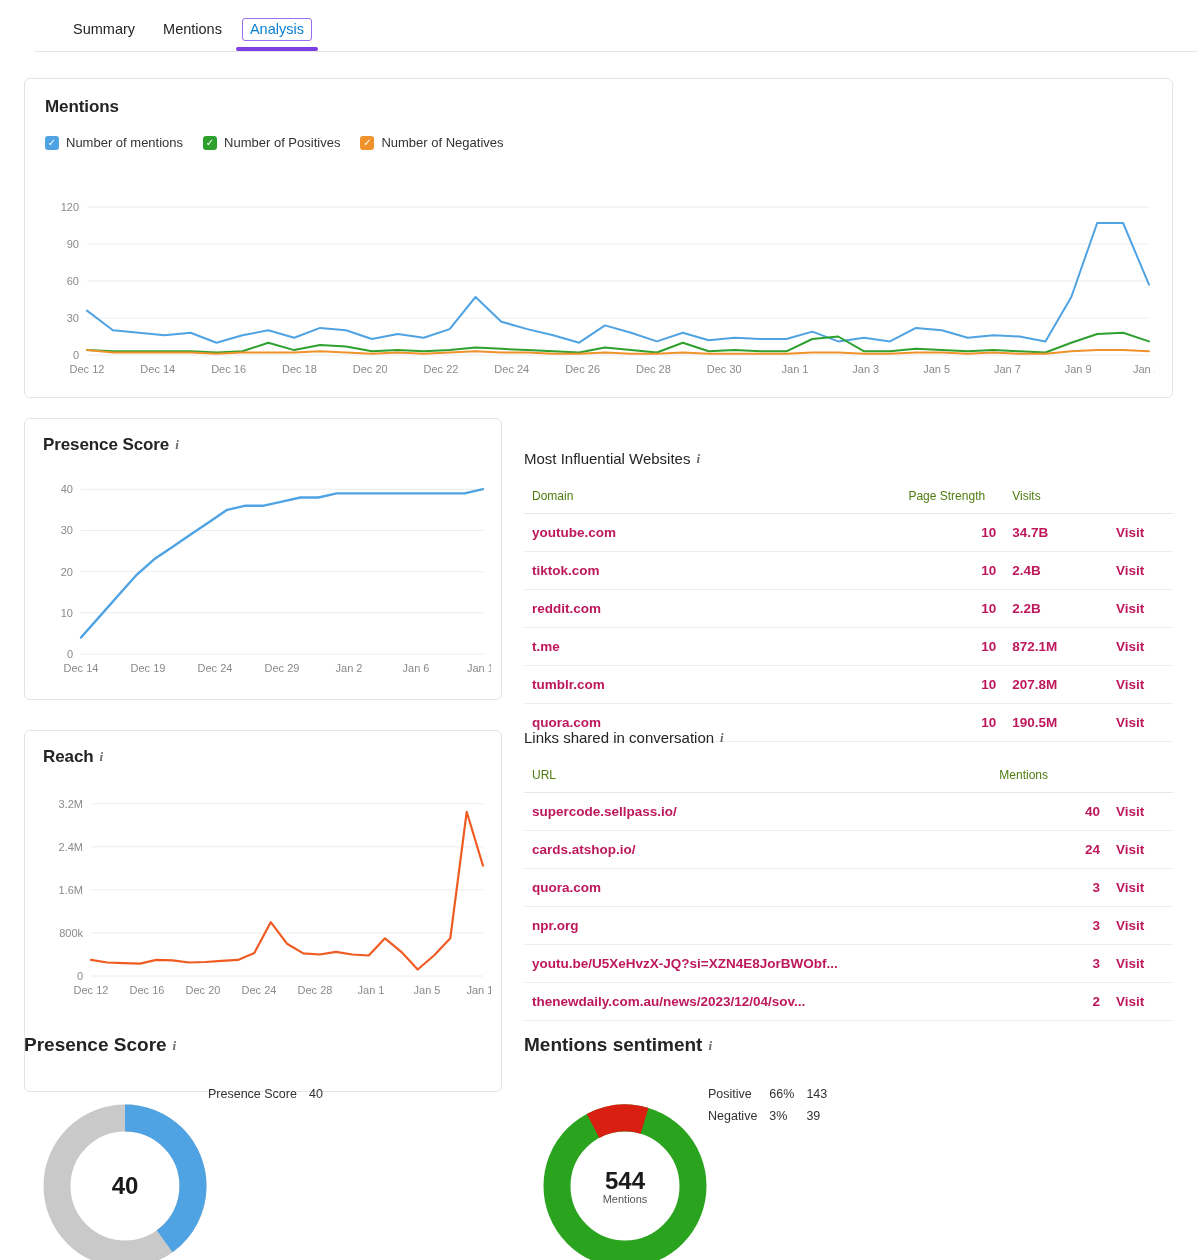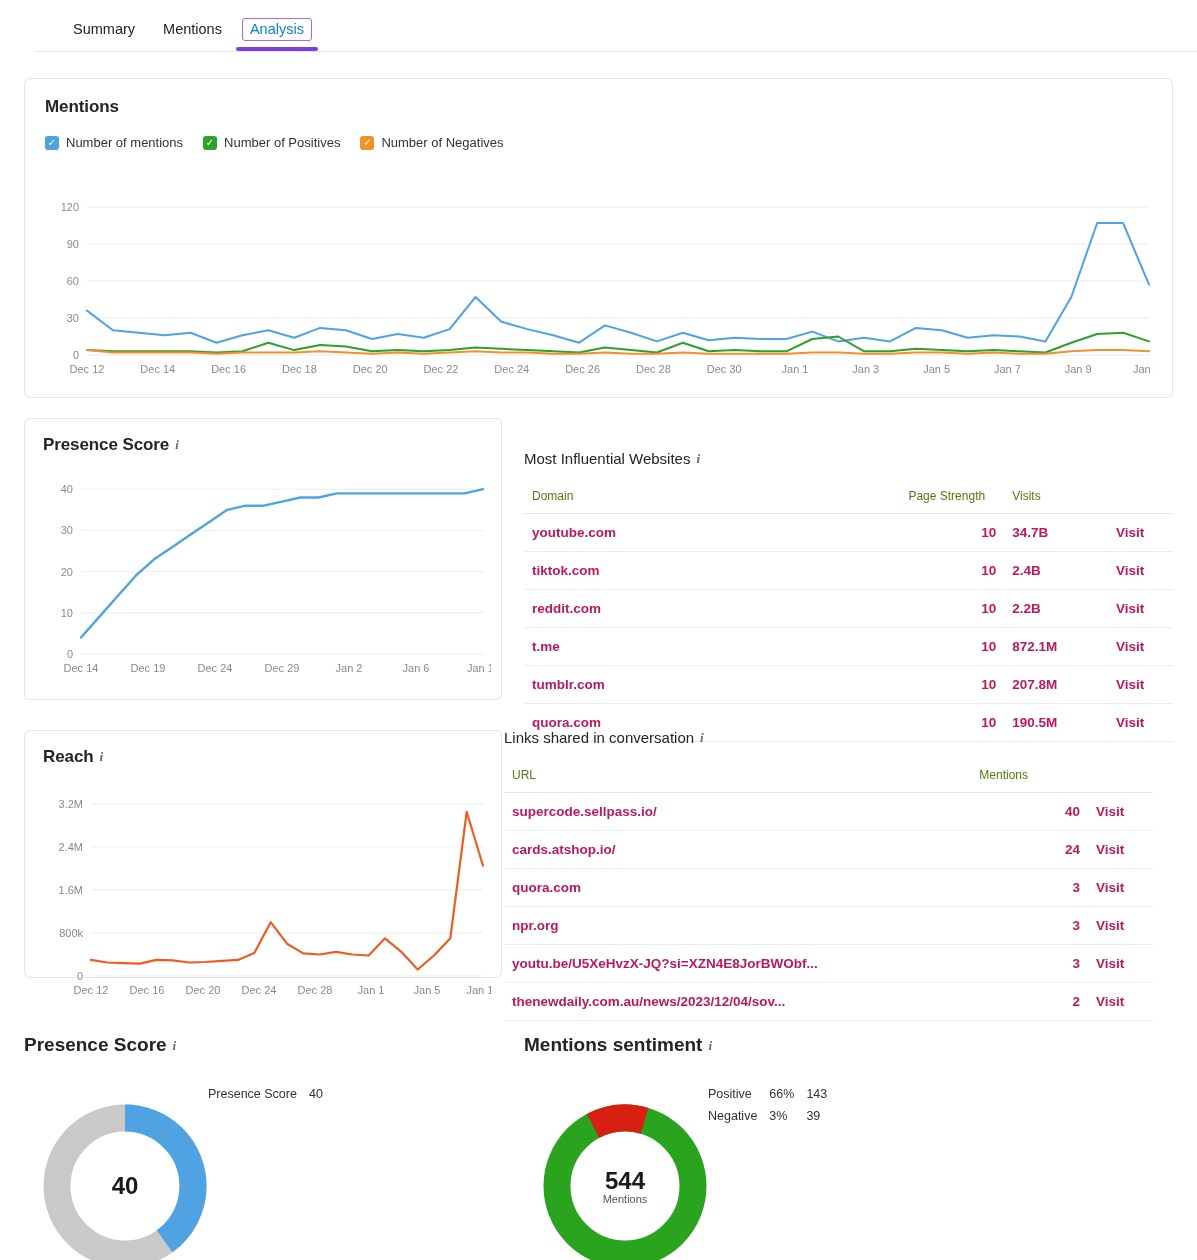--- a/index.html
+++ b/index.html
@@ -103,21 +103,21 @@
   
   #presence-card {
     position: absolute;
     left: 24px; top: 418px;
     width: 478px; height: 282px;
     padding: 16px 18px;
   }
   #reach-card {
     position: absolute;
     left: 24px; top: 730px;
-    width: 478px; height: 248px;
+    width: 478px; height: 362px;
     padding: 16px 18px;
   }
 
   
   .tbl-wrap { position: absolute; }
   table.data {
     width: 100%;
     border-collapse: collapse;
     font-size: 13.5px;
   }
@@ -321,21 +321,21 @@
       <tr>
         <td>quora.com</td>
         <td class="num">10</td>
         <td>190.5M</td>
         <td class="visit">Visit</td>
       </tr>
     </tbody>
   </table>
 </div>
 
-<div class="tbl-wrap" style="left:504px; top:729px; width:649px;">
+<div class="tbl-wrap" style="left:524px; top:729px; width:649px;">
   <div class="sec-title">
     <span>Links shared in conversation</span><span class="info-i">i</span>
   </div>
   <table class="data" style="margin-top:16px;">
     <thead>
       <tr>
         <th style="width:72%">URL</th>
         <th class="num" style="width:18%">Mentions</th>
         <th style="width:10%"></th>
       </tr>

